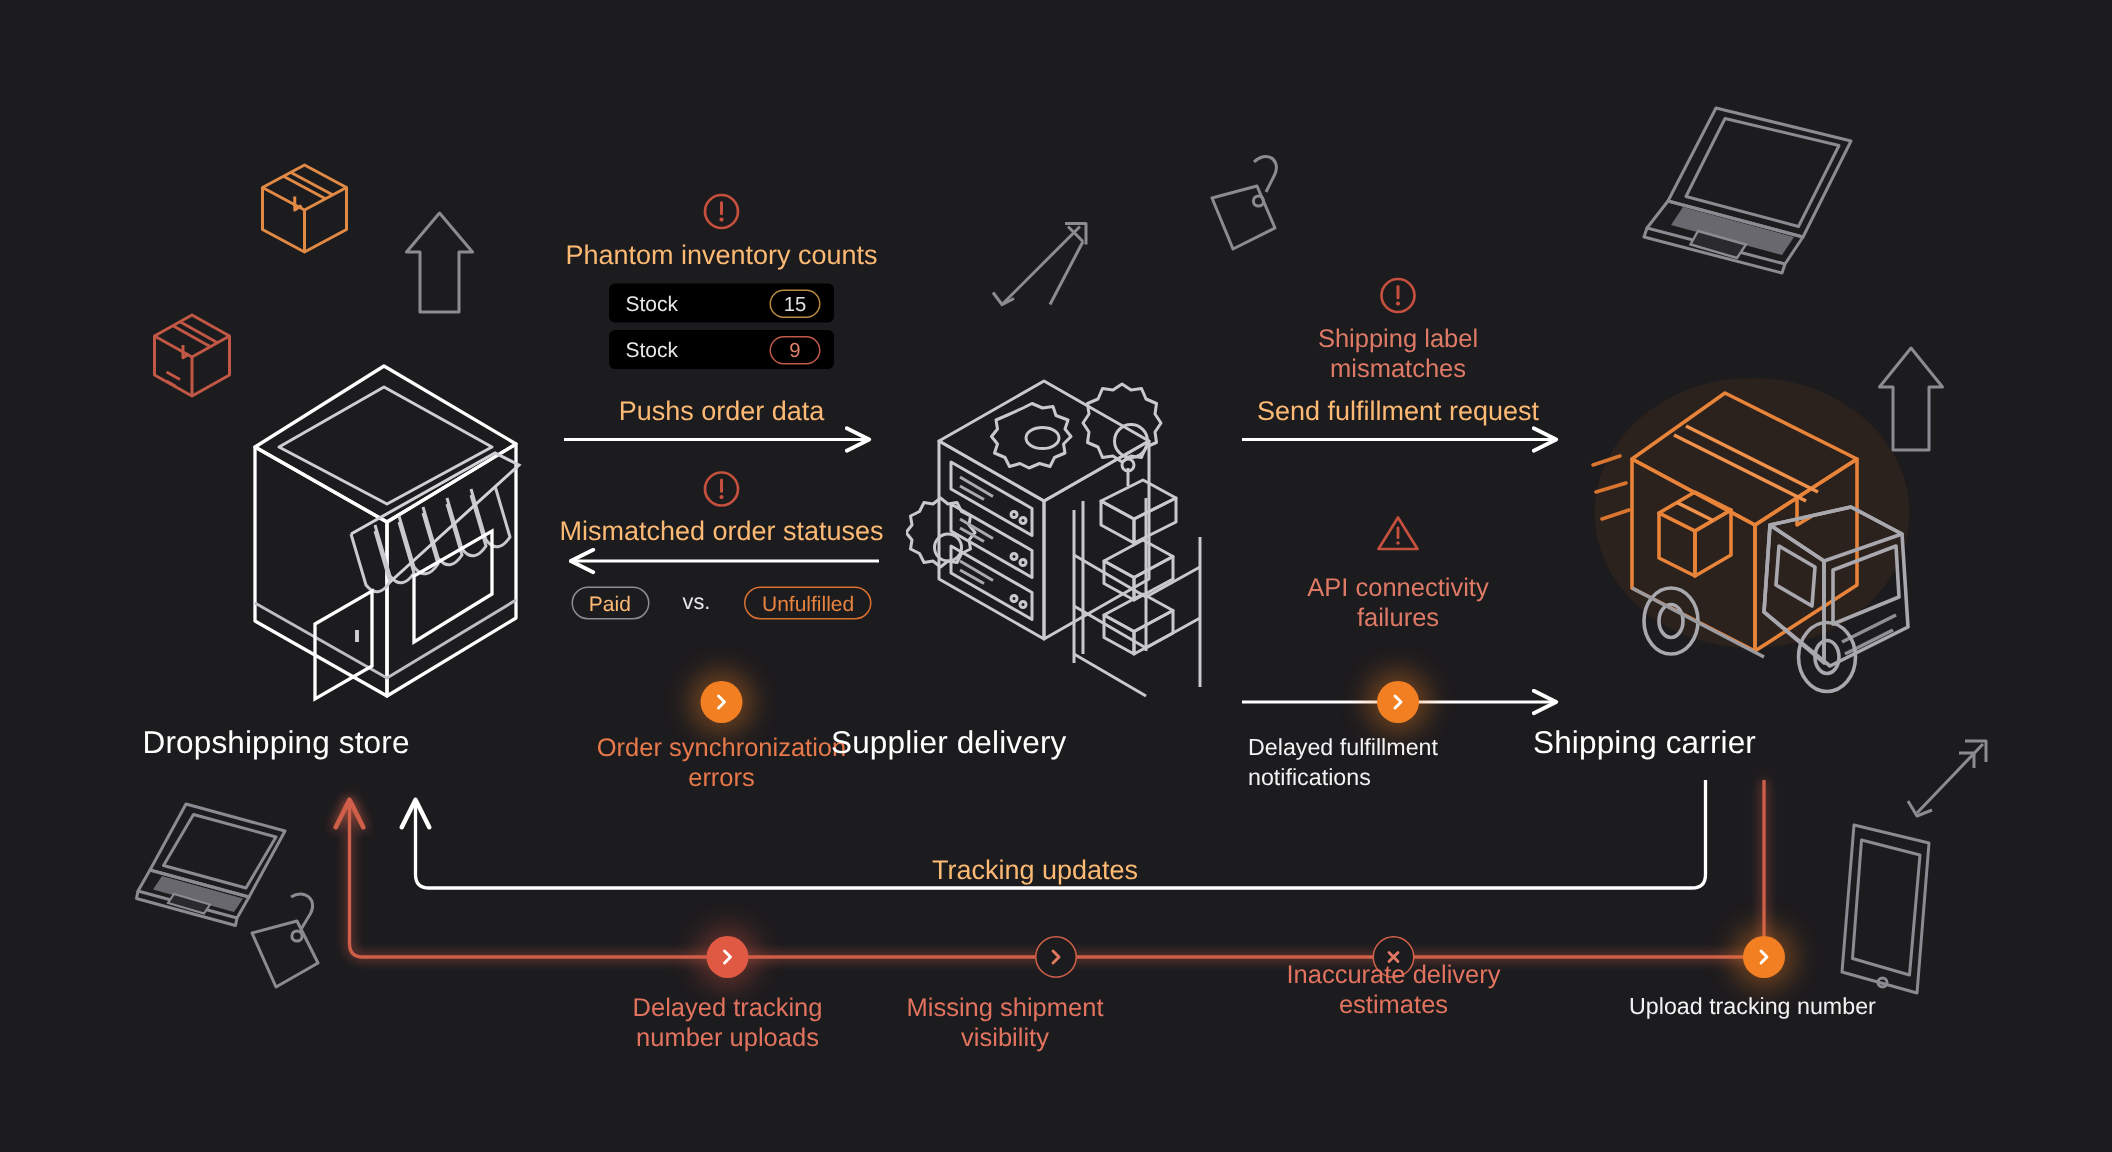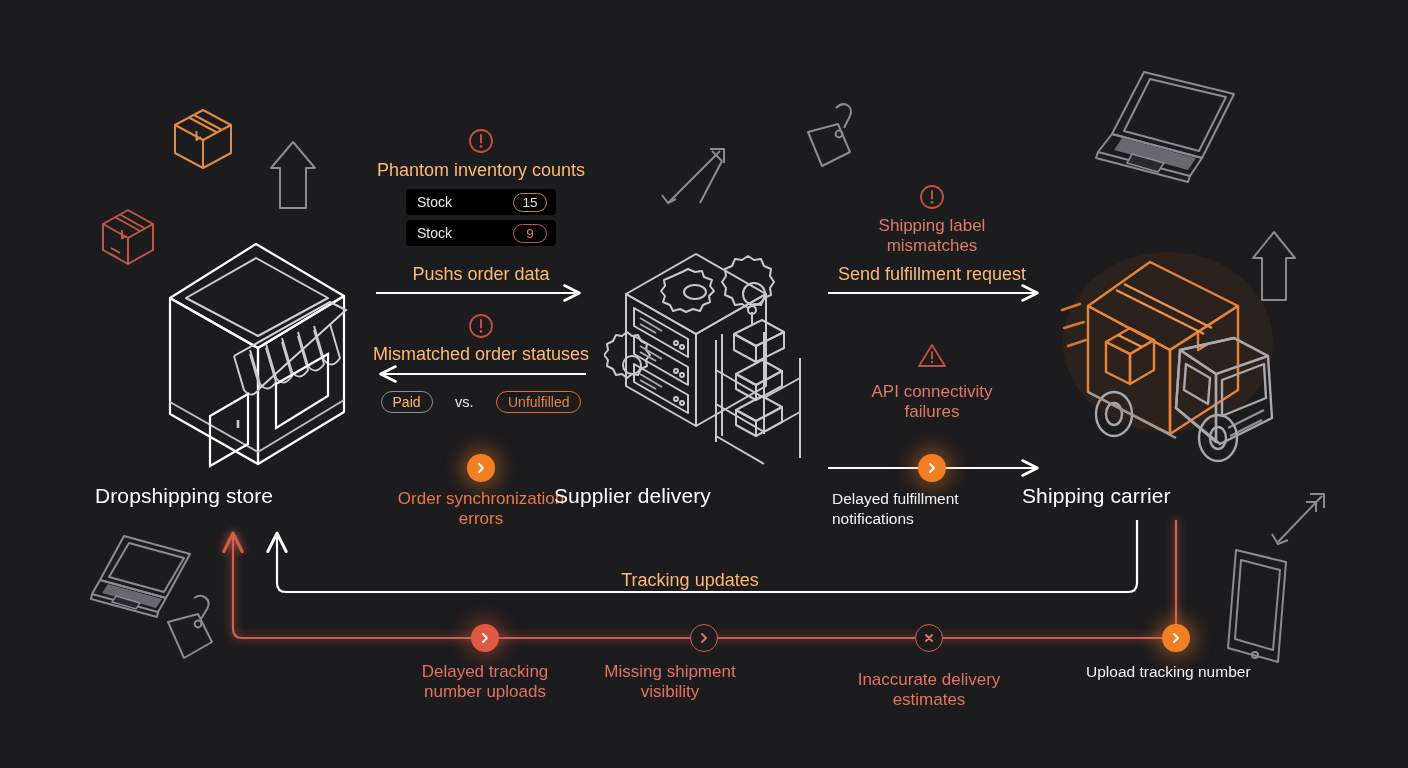--- a/index.html
+++ b/index.html
@@ -420,21 +420,21 @@
       <path d="M4 2 L8 6 L4 10" fill="none" stroke="#e07a63" stroke-width="1.9" stroke-linecap="round" stroke-linejoin="round"></path>
     </svg>
   </div>
   <div class="abs warn-label" style="left:580px;top:662px;width:180px;">Missing shipment visibility</div>
 
   <div class="abs badge outline-red" style="left:915px;top:624px;">
     <svg width="12" height="12" viewBox="0 0 12 12">
       <path d="M3 3 L9 9 M9 3 L3 9" fill="none" stroke="#e07a63" stroke-width="1.9" stroke-linecap="round"></path>
     </svg>
   </div>
-  <div class="abs warn-label" style="left:839px;top:670px;width:180px;">Inaccurate delivery estimates</div>
+  <div class="abs warn-label" style="left:839px;top:640px;width:180px;">Inaccurate delivery estimates</div>
 
   <div class="abs badge fill-orange" style="left:1162px;top:624px;">
     <svg width="12" height="12" viewBox="0 0 12 12">
       <path d="M4 2 L8 6 L4 10" fill="none" stroke="#ffffff" stroke-width="1.9" stroke-linecap="round" stroke-linejoin="round"></path>
     </svg>
   </div>
   <div class="abs white-label" style="left:1086px;top:662px;width:180px;">Upload tracking number</div>
 
 </div>
 

